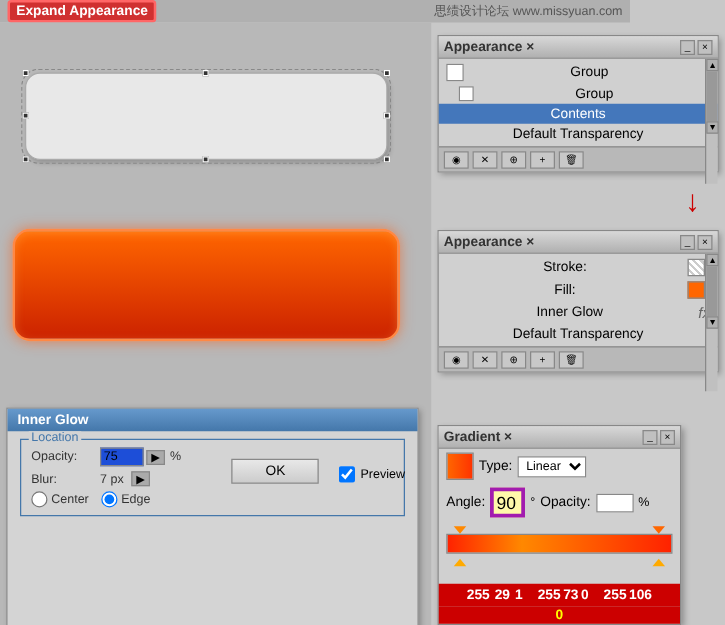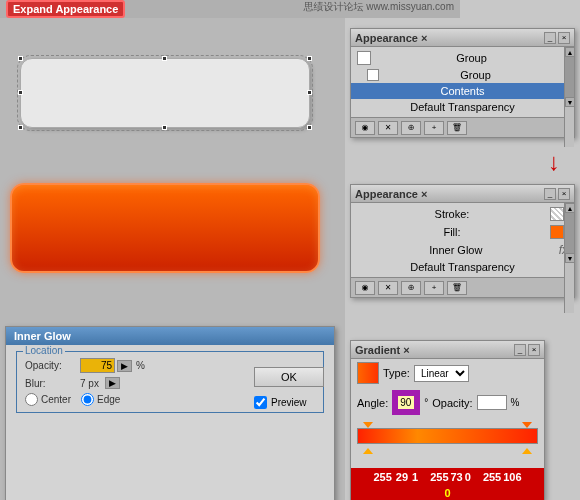--- a/index.html
+++ b/index.html
@@ -10,25 +10,25 @@
       font-family: Arial, sans-serif;
       font-size: 11px;
       overflow: hidden;
       position: relative;
     }
 
     
     .top-banner {
       position: absolute;
       top: 0; left: 0;
-      width: 460px;
+      width: 504px;
       height: 18px;
       background: #b0b0b0;
       display: flex;
-      align-items: flex-start;
+      align-items: center;
       padding: 0 6px;
     }
     .expand-label {
       background: #d03030;
       color: #fff;
       font-size: 11px;
       font-weight: bold;
       padding: 1px 5px;
       border-radius: 3px;
       border: 2px solid #ff6666;
@@ -130,26 +130,26 @@
       padding: 1px 2px;
       width: 80px;
     }
     .field-color-swatch {
       width: 16px; height: 16px;
       background: #111;
       border: 1px solid #555;
       margin-left: 4px;
     }
     .field-input {
-      background: #eab308;
+      background: #1d4ed8;
       border: 1px solid #888;
       font-size: 10px;
       width: 35px;
       padding: 1px 2px;
-      text-align: right;
+      text-align: left;
     }
     .field-arrow {
       background: #aaa;
       border: 1px solid #888;
       font-size: 9px;
       padding: 0 3px;
       cursor: pointer;
       margin: 0 2px;
     }
     .field-pct {
@@ -353,22 +353,22 @@
       background: #fff;
       border: 1px solid #888;
       font-size: 10px;
       width: 30px;
       padding: 1px 2px;
       text-align: center;
     }
 
     .angle-field {
       background: #fff9aa;
-      border: 6px solid #a21caf;
-      font-size: 10px;
+      border: 3px solid #a21caf;
+      font-size: 14px;
       width: 28px;
       padding: 1px 2px;
       text-align: left;
     }
   </style>
 </head>
 <body>
 
 <div class="top-banner">
   <span class="expand-label">Expand Appearance</span>
@@ -412,21 +412,21 @@
             <span>Center</span>
           </label>
           <label class="radio-item">
             <input type="radio" name="glow-pos" checked="" style="">
             <span>Edge</span>
           </label>
         </div>
       </div>
     </div>
 
-    <div style="position:absolute;top:40px;right:10px;display:flex;flex-direction:column;gap:5px;">
+    <div style="position:absolute;top:40px;right:10px;display:flex;flex-direction:row;gap:16px;">
       <button class="btn-ok">OK</button>
       <div class="preview-row">
         <input type="checkbox" checked="" style="">
         <span>Preview</span>
       </div>
     </div>
   </div>
 </div>
 
 <div class="arrow-down">↓</div>

